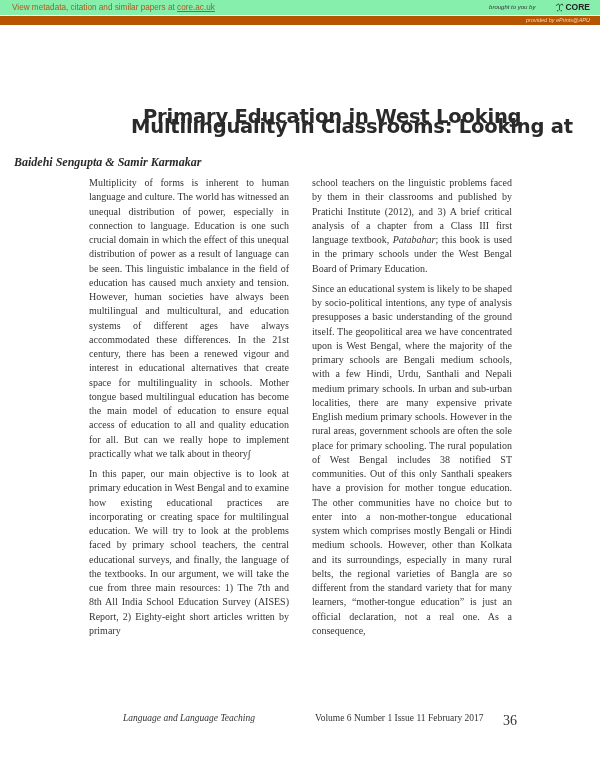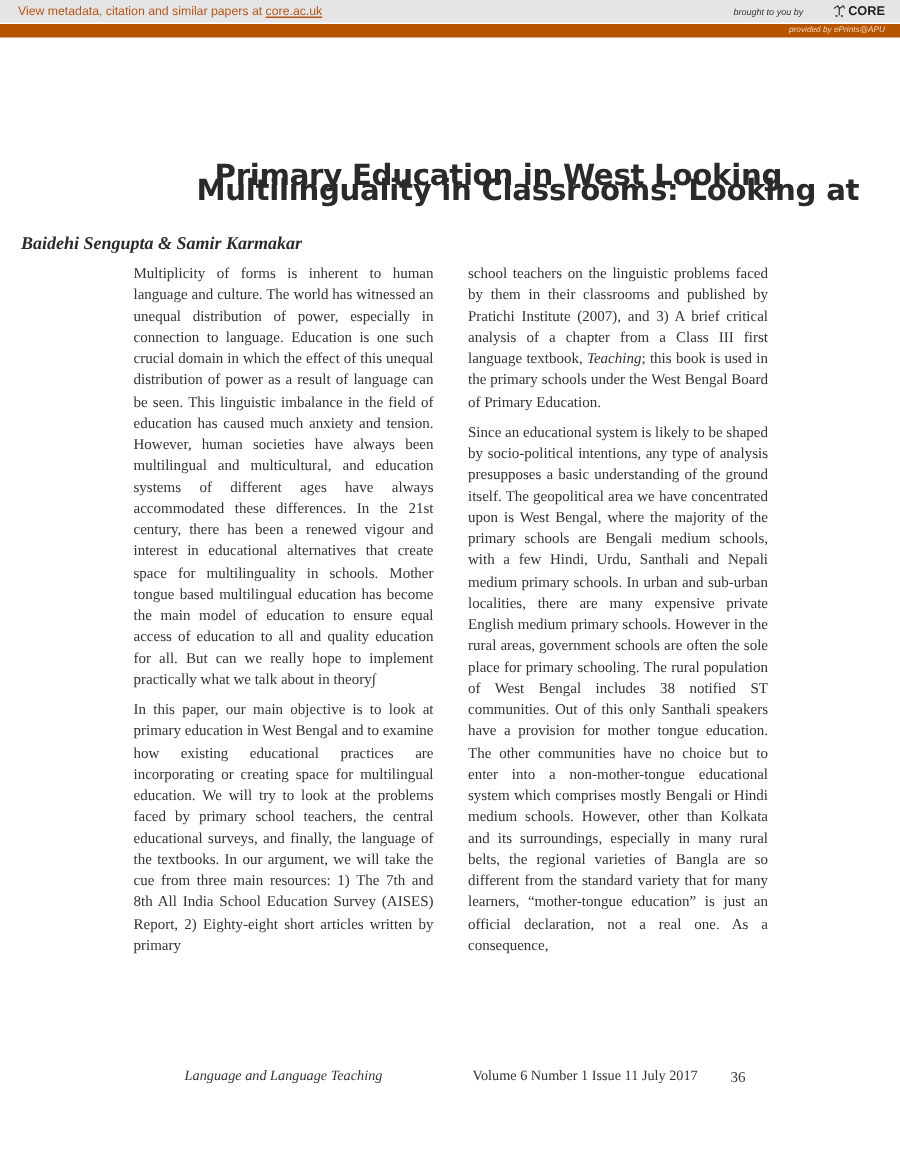--- a/index.html
+++ b/index.html
@@ -4,32 +4,32 @@
 <style>
   html, body { margin: 0; padding: 0; }
   body {
     width: 600px; height: 776px; position: relative; overflow: hidden;
     background: #ffffff;
     font-family: "Liberation Serif", serif;
     color: #2b2b2b;
   }
   .top-strip {
     position: absolute; left: 0; top: 0; width: 600px; height: 15px;
-    background: #e5e5e5;
+    background: #86efac;
   }
   .meta-link {
     position: absolute; left: 12px; top: 3px;
     font-family: "Liberation Sans", sans-serif; font-size: 8.2px; color: #b4561a;
     white-space: nowrap;
   }
   .meta-link a { color: #b4561a; text-decoration: underline; }
   .brought {
     position: absolute; right: 10px; top: 2px;
     font-family: "Liberation Sans", sans-serif; font-size: 6px; font-style: italic; color: #333;
-    display: flex; align-items: flex-end; gap: 20px; white-space: nowrap;
+    display: flex; align-items: center; gap: 20px; white-space: nowrap;
   }
   .core-logo {
     font-family: "Liberation Sans", sans-serif; font-weight: bold; font-style: normal;
     font-size: 8.5px; color: #222; display: inline-flex; align-items: center; gap: 1px;
   }
   .core-glyph { width: 9px; height: 9px; display: inline-block; }
   .orange-bar {
     position: absolute; left: 0; top: 16px; width: 600px; height: 9px;
     background: #b75400;
   }
@@ -59,21 +59,21 @@
   .col p { margin: 0 0 6px 0; hyphens: manual; }
   .col p:last-child { margin-bottom: 16px; }
   .footer-left {
     position: absolute; left: 89px; top: 713px; width: 200px; text-align: center;
     font-style: italic; font-size: 9.5px; color: #333;
   }
   .footer-right {
     position: absolute; left: 315px; top: 713px; font-size: 9.5px; color: #333; white-space: nowrap;
   }
   .page-num {
-    position: absolute; left: 487px; top: 713px; font-size: 10px; color: #333;
+    position: absolute; left: 503px; top: 713px; font-size: 14px; color: #333;
   }
 </style>
 </head>
 <body>
 
 <div class="top-strip">
   <div class="meta-link">
     <span>View metadata, citation and similar papers at </span><a>core.ac.uk</a>
   </div>
   <div class="brought">
@@ -99,19 +99,19 @@
 </div>
 
 <div class="authors">Baidehi Sengupta &amp; Samir Karmakar</div>
 
 <div class="col left">
   <p>Multiplicity of forms is inherent to human language and culture. The world has witnessed an unequal distribution of power, especially in connection to language. Education is one such crucial domain in which the effect of this unequal distribution of power as a result of language can be seen. This linguistic imbalance in the field of education has caused much anxiety and tension. However, human societies have always been multilingual and multicultural, and education systems of different ages have always accommodated these differences. In the 21st century, there has been a renewed vigour and interest in educational alternatives that create space for multilinguality in schools. Mother tongue based multilingual education has become the main model of education to ensure equal access of education to all and quality education for all. But can we really hope to implement practically what we talk about in theory∫</p>
   <p>In this paper, our main objective is to look at primary education in West Bengal and to examine how existing educational practices are incorporating or creating space for multilingual education. We will try to look at the problems faced by primary school teachers, the central educational surveys, and finally, the language of the textbooks. In our argument, we will take the cue from three main resources: 1) The 7th and 8th All India School Education Survey (AISES) Report, 2) Eighty-eight short articles written by primary</p>
 </div>
 
 <div class="col right">
-  <p><span>school teachers on the linguistic problems faced by them in their classrooms and published by Pratichi Institute (2007), and 3) A brief critical analysis of a chapter from a Class III first language textbook, </span><i>Teaching</i><span>; this book is used in the primary schools under the West Bengal Board of Primary Education.</span></p>
+  <p><span>school teachers on the linguistic problems faced by them in their classrooms and published by Pratichi Institute (2012), and 3) A brief critical analysis of a chapter from a Class III first language textbook, </span><i>Patabahar</i><span>; this book is used in the primary schools under the West Bengal Board of Primary Education.</span></p>
   <p>Since an educational system is likely to be shaped by socio-political intentions, any type of analysis presupposes a basic understanding of the ground itself. The geopolitical area we have concentrated upon is West Bengal, where the majority of the primary schools are Bengali medium schools, with a few Hindi, Urdu, Santhali and Nepali medium primary schools. In urban and sub-urban localities, there are many expensive private English medium primary schools. However in the rural areas, government schools are often the sole place for primary schooling. The rural population of West Bengal includes 38 notified ST communities. Out of this only Santhali speakers have a provision for mother tongue education. The other communities have no choice but to enter into a non-mother-tongue educational system which comprises mostly Bengali or Hindi medium schools. However, other than Kolkata and its surroundings, especially in many rural belts, the regional varieties of Bangla are so different from the standard variety that for many learners, “mother-tongue education” is just an official declaration, not a real one. As a consequence,</p>
 </div>
 
 <div class="footer-left">Language and Language Teaching</div>
-<div class="footer-right">Volume 6 Number 1 Issue 11 July 2017</div>
+<div class="footer-right">Volume 6 Number 1 Issue 11 February 2017</div>
 <div class="page-num">36</div>
 
 </body></html>

